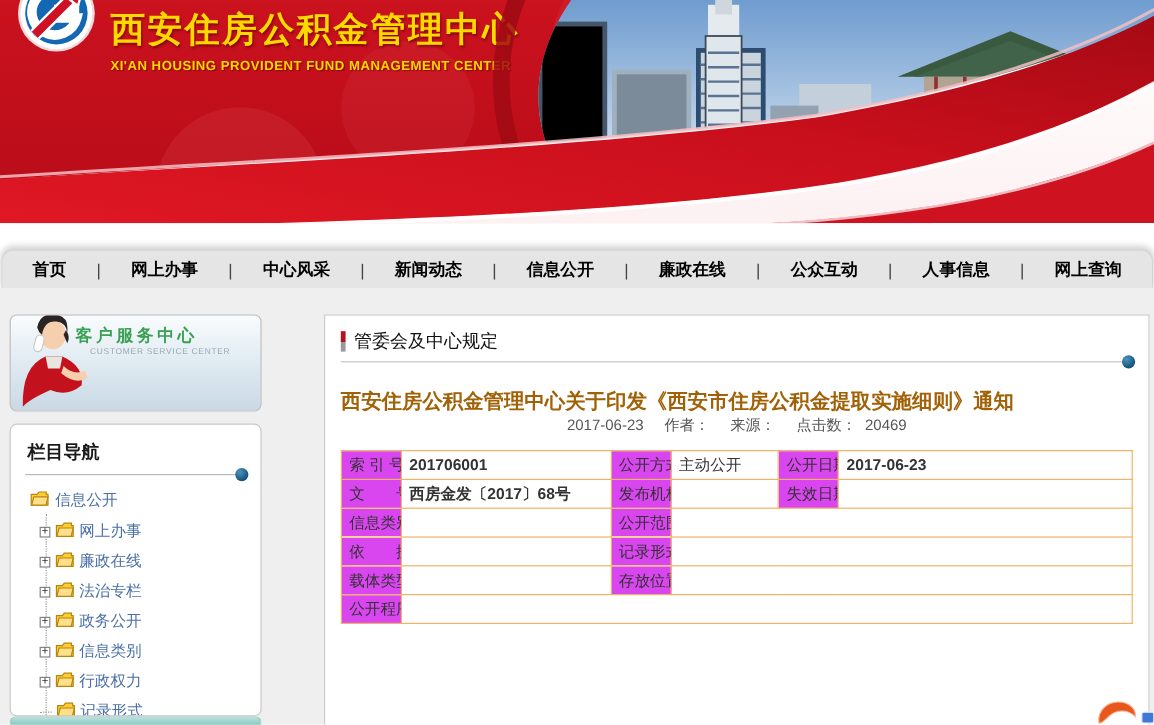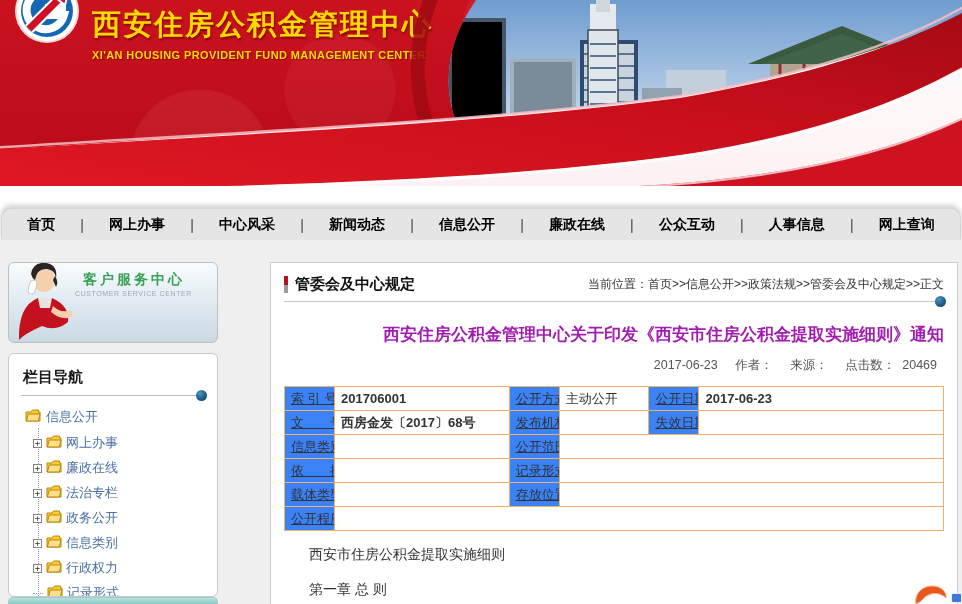--- a/index.html
+++ b/index.html
@@ -32,21 +32,21 @@
   .navbar .nav-item{cursor:pointer;white-space:nowrap;}
   .navbar .sep{color:#444;font-weight:normal;}
 
   .page-bg{position:absolute;left:0;top:240px;width:962px;height:364px;background:#efefef;}
 
   
   .svc-box{position:absolute;left:8px;top:262px;width:210px;height:81px;box-sizing:border-box;
     border:1px solid #bfbfbf;border-radius:6px;overflow:hidden;
     background:linear-gradient(180deg,#f9fcfe 0%,#e2ecf3 45%,#c9d9e4 100%);}
   .svc-person{position:absolute;left:2px;bottom:-2px;}
-  .svc-title{position:absolute;left:74px;top:8px;font-size:14px;font-weight:bold;color:#3aa054;letter-spacing:3px;}
+  .svc-title{position:absolute;left:54px;top:8px;font-size:14px;font-weight:bold;color:#3aa054;letter-spacing:3px;}
   .svc-sub{position:absolute;left:66px;top:27px;font-size:7px;color:#98a9b2;letter-spacing:.6px;}
   .svc-phone{position:absolute;left:94px;top:34px;font-family:"DejaVu Serif","Liberation Serif",serif;
     font-style:italic;font-weight:bold;font-size:35px;line-height:38px;}
   .svc-phone .p1{color:#129a8c;}
   .svc-phone .p2{color:#f5891f;}
 
   .nav-box{position:absolute;left:8px;top:353px;width:210px;height:244px;box-sizing:border-box;
     background:#fff;border:1px solid #c9c9c9;border-radius:6px;padding:10px 12px 0;overflow:hidden;}
   .colhead{font-size:15px;font-weight:bold;color:#1a1a1a;padding:4px 2px 8px;}
   .hr{position:relative;border-bottom:1px solid #b9b9b9;margin:0 0 12px;}
@@ -62,32 +62,32 @@
     font-family:"DejaVu Sans Mono",monospace;}
   .stub{width:10px;height:1px;border-bottom:1px dotted #999;flex:0 0 10px;z-index:1;}
   .tree-label{white-space:nowrap;}
   .teal-strip{position:absolute;left:8px;top:597px;width:210px;height:10px;border-radius:5px 5px 0 0;
     background:linear-gradient(180deg,#b9e2de 0%,#6dbcb4 100%);border:1px solid #9fcac5;border-bottom:none;box-sizing:border-box;}
 
   
   .main{position:absolute;left:270px;top:262px;width:688px;height:400px;box-sizing:border-box;
     background:#fff;border:1px solid #ccc;padding:9px 13px;}
   .sec-row{display:flex;align-items:center;justify-content:space-between;height:24px;}
-  .sec-title{display:flex;align-items:center;gap:7px;font-size:15px;font-weight:bold;color:#111;justify-content:flex-end;}
+  .sec-title{display:flex;align-items:center;gap:7px;font-size:15px;font-weight:normal;color:#111;justify-content:flex-end;}
   .bar{width:4px;height:17px;background:linear-gradient(180deg,#b5121f 0 52%,#9a9a9a 52% 100%);}
   .crumbs{font-size:12px;color:#333;}
   .hr2{position:relative;border-bottom:1px solid #c6c6c6;margin-top:5px;}
-  .art-title{margin-top:21px;text-align:right;font-size:17px;font-weight:bold;color:#a21caf;}
-  .meta{margin-top:11px;text-align:right;font-size:12.5px;color:#555;}
+  .art-title{margin-top:21px;text-align:left;font-size:17px;font-weight:bold;color:#a16207;}
+  .meta{text-align:center;font-size:12.5px;color:#555;}
   .meta span{margin:0 7px;}
   .meta .hits{margin-left:0;}
   table.info{width:100%;border-collapse:collapse;margin-top:12px;table-layout:fixed;}
   table.info td{border:1px solid #f0b264;height:21px;font-size:13px;color:#333;
     padding:1px 6px;overflow:hidden;white-space:nowrap;}
-  td.lbl{background:#3b82f6;color:#444;text-decoration:underline;}
+  td.lbl{background:#d946ef;color:#444;}
   td.bold{font-weight:bold;color:#222;}
   .body-text{margin-top:14px;padding-left:25px;font-size:14px;color:#333;}
   .body-text p{margin:0 0 16px;line-height:19px;white-space:nowrap;overflow:hidden;}
 
   .float-icon{position:absolute;right:14px;bottom:-4px;cursor:pointer;}
   .corner-blue{position:absolute;right:0;bottom:1px;width:9px;height:8px;background:#3f79d8;
     border:1px solid #e8eefc;border-radius:2px;}
 </style>
 </head>
 <body>
@@ -319,21 +319,20 @@
   </div>
 </div>
 <div class="teal-strip"></div>
 
 <div class="main">
   <div class="sec-row">
     <div class="sec-title">
       <span class="bar"></span>
       <span>管委会及中心规定</span>
     </div>
-    <div class="crumbs"><span>当前位置：</span><span>首页&gt;&gt;信息公开&gt;&gt;政策法规&gt;&gt;管委会及中心规定&gt;&gt;正文</span></div>
   </div>
   <div class="hr2">
       <span class="dot"></span>
     </div>
 
   <div class="art-title">西安住房公积金管理中心关于印发《西安市住房公积金提取实施细则》通知</div>
   <div class="meta">
     <span>2017-06-23</span>
     <span>作者：</span>
     <span>来源：</span>
@@ -384,25 +383,20 @@
       <td class="lbl">存放位置</td>
       <td colspan="3"></td>
     </tr>
     <tr>
       <td class="lbl">公开程序</td>
       <td colspan="5"></td>
     </tr>
   </tbody>
     </table>
 
-  <div class="body-text">
-    <p>西安市住房公积金提取实施细则</p>
-    <p>第一章 总 则</p>
-
-  </div>
 </div>
 
 <div class="float-icon">
   <svg width="34" height="20" viewBox="0 0 34 20">
     <path d="M2,20 C0,10 8,2 18,2 C27,2 33,8 32,14 C26,8 16,8 10,14 C7,17 5,19 2,20 Z" fill="#e8571d" stroke="#f9b48e" stroke-width="1"></path>
   </svg>
 </div>
 <div class="corner-blue"></div>
 
 </body></html>

